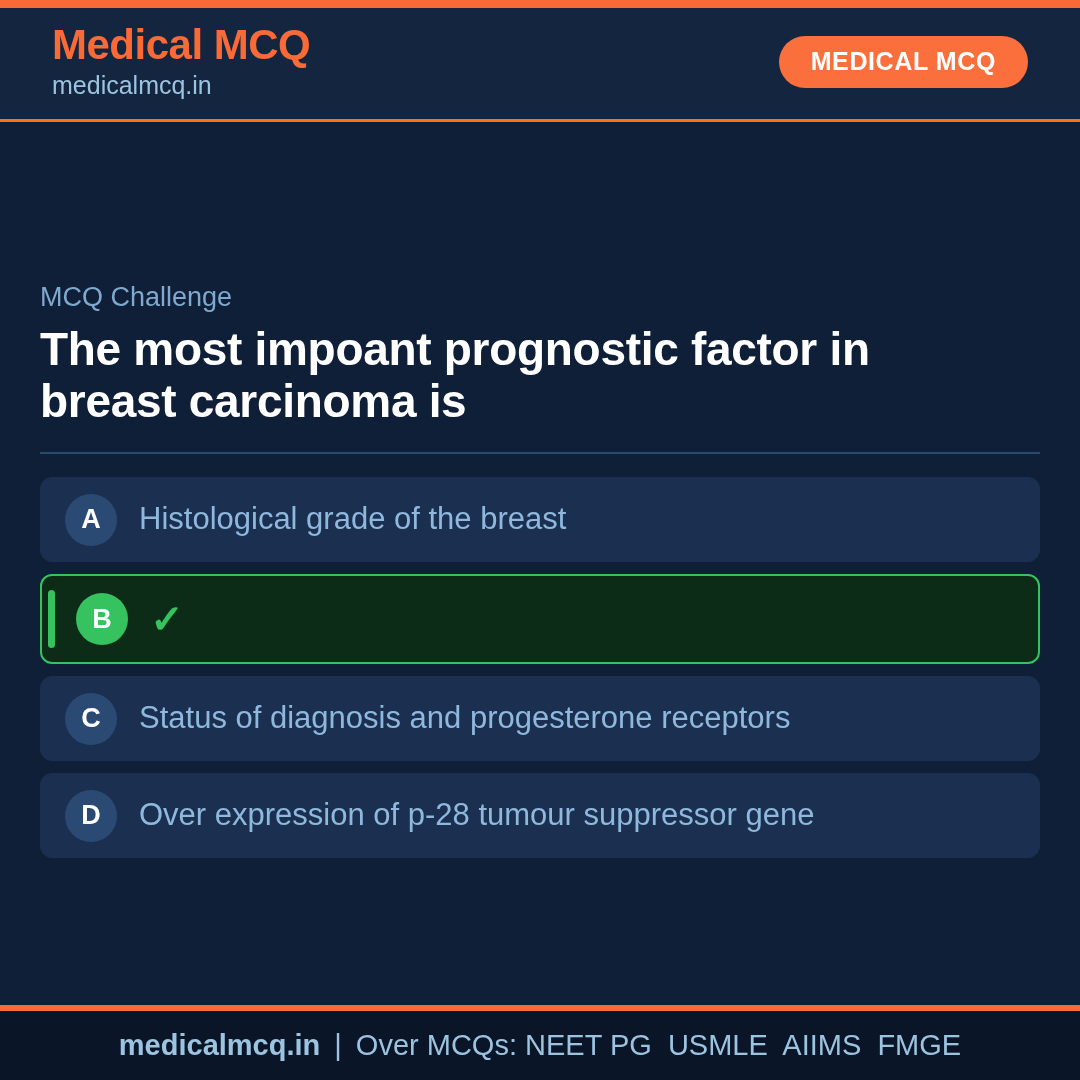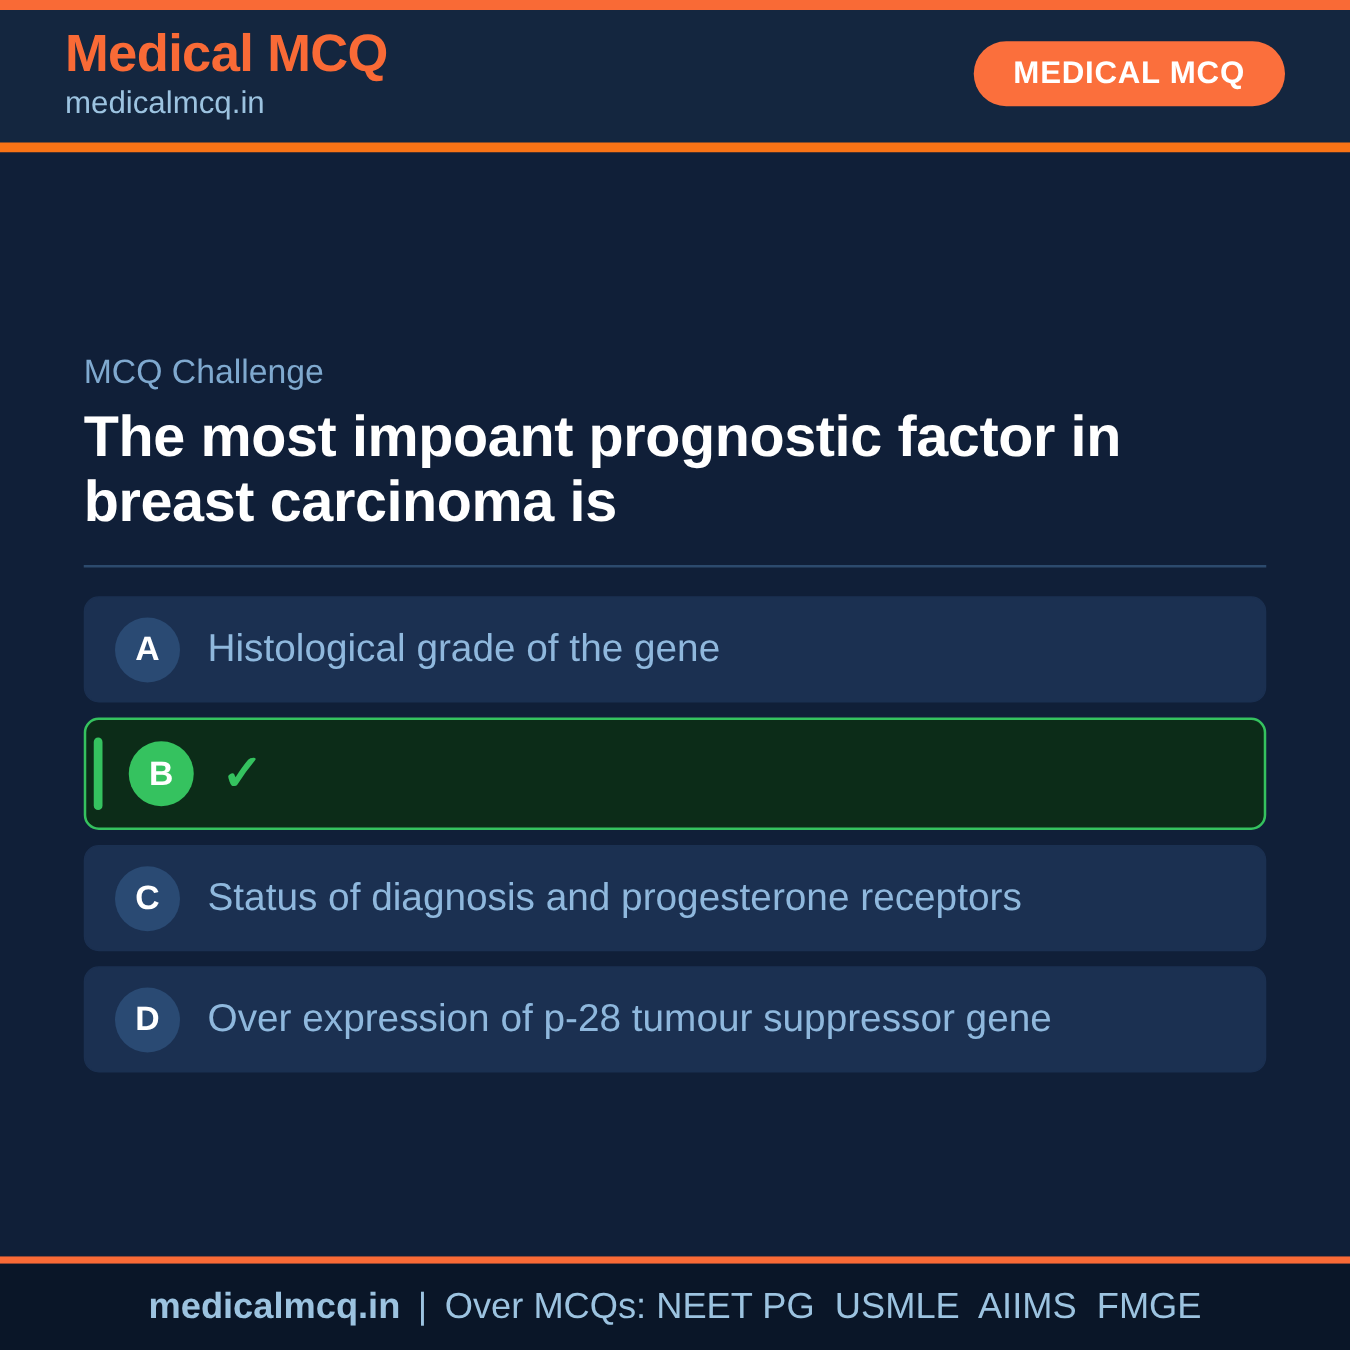--- a/index.html
+++ b/index.html
@@ -28,21 +28,21 @@
     background: #f96a36;
     flex: 0 0 auto;
   }
 
   
   .header {
     position: relative;
     height: 114px;
     flex: 0 0 auto;
     background: #14263f;
-    border-bottom: 8px solid #f97316;
+    border-bottom: 3px solid #f97316;
     display: flex;
     align-items: center;
     justify-content: space-between;
     padding: 0 52px 4px 52px;
   }
   .brand-block { display: flex; flex-direction: column; justify-content: center; }
   .brand-title {
     font-size: 42px;
     font-weight: bold;
     color: #f96a36;
@@ -65,21 +65,21 @@
     padding: 13px 32px 14px 32px;
     white-space: nowrap;
     line-height: 1;
   }
 
   
   .body-area {
     position: relative;
     flex: 1 1 auto;
     background: #101f38;
-    padding: 0 67px;
+    padding: 0 40px;
     display: flex;
     flex-direction: column;
     justify-content: center;
   }
   .content-inner { width: 100%; margin-top: 12px; }
 
   .eyebrow {
     font-size: 27px;
     color: #7fa9cf;
     line-height: 1.2;
@@ -205,21 +205,21 @@
 
       <div class="eyebrow">MCQ Challenge</div>
       <div class="question">The most impoant prognostic factor in breast carcinoma is</div>
 
       <div class="rule"></div>
 
       <div class="options">
 
         <div class="option">
           <div class="badge">A</div>
-          <div class="otext">Histological grade of the gene</div>
+          <div class="otext">Histological grade of the breast</div>
           <div class="tick"></div>
         </div>
 
         <div class="option correct">
           <div class="accent-bar"></div>
           <div class="badge">B</div>
           <div class="tick">✓</div>
         </div>
 
         <div class="option">

